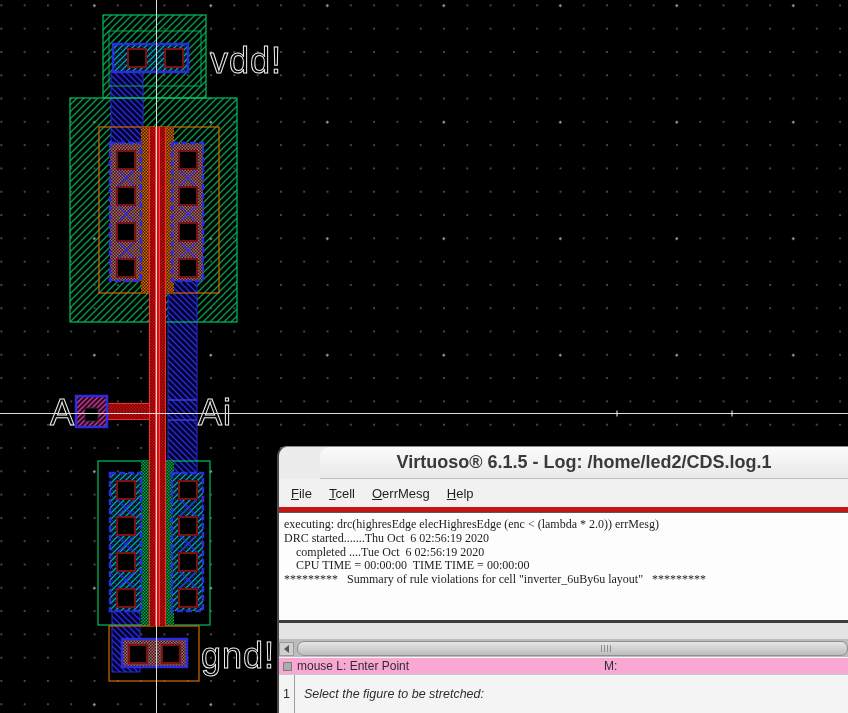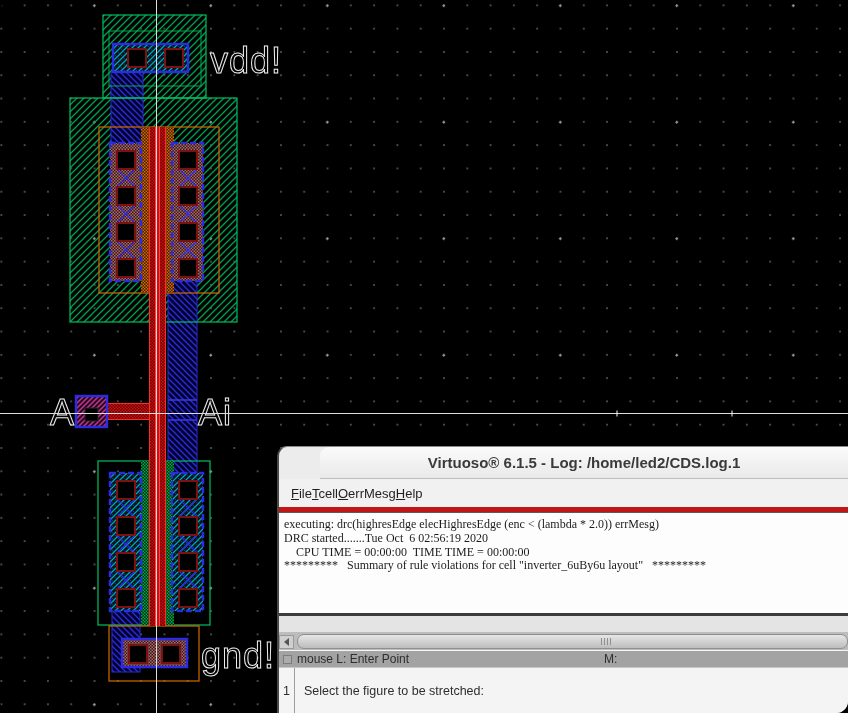--- a/index.html
+++ b/index.html
@@ -1,65 +1,65 @@
 <!DOCTYPE html>
 <html><head>
 <meta charset="utf-8">
 <style>
   html,body{margin:0;padding:0;background:#000;}
   .screen{position:relative;width:848px;height:713px;overflow:hidden;background:#000;
-          font-family:"Liberation Sans",sans-serif;border-radius:12px;}
+          font-family:"Liberation Sans",sans-serif;}
   
   .canvas{position:absolute;left:0;top:0;width:848px;height:713px;
     background-color:#000;
     background-image:
       radial-gradient(circle,#9a9a9a 1px,transparent 1.4px),
       radial-gradient(circle,#484848 0.8px,transparent 1.1px);
     background-size:116.5px 116.5px,23.3px 23.3px;
     background-position:36px 64px,13px 17px;}
   .canvas svg{position:absolute;left:0;top:0;}
   .lbl{font-family:"Liberation Sans",sans-serif;font-size:36px;letter-spacing:1px;
        fill:none;stroke:#ededed;stroke-width:1;}
   
   .logwin{position:absolute;left:277px;top:446px;width:571px;height:267px;
     background:#ececec;border-top-left-radius:10px;border-left:2px solid #4a4a4a;
     border-top:1px solid #8a8a8a;box-sizing:border-box;display:flex;flex-direction:column;}
   .titlebar{height:31px;flex:0 0 31px;background:linear-gradient(#fbfbfb,#e9e9e9);
     border-top-left-radius:9px;border-bottom:1px solid #bdbdbd;display:flex;align-items:center;
-    justify-content:center;font-size:15px;font-weight:bold;color:#3a3a3a;margin-left:41px;}
+    justify-content:center;font-size:18px;font-weight:bold;color:#3a3a3a;margin-left:41px;}
   .menubar{height:28px;flex:0 0 28px;background:#f1f1f1;display:flex;align-items:center;
-    padding-left:12px;font-size:13px;color:#1f1f1f;}
+    gap:17px;padding-left:12px;font-size:13px;color:#1f1f1f;}
   .menu-item{cursor:default;}
   .mn{text-decoration:underline;}
   .redline{height:5px;flex:0 0 5px;background:#c21616;border-bottom:1px solid #5a5a5a;}
   .logarea{flex:1 1 auto;background:#fdfdfd;overflow:hidden;
     font-family:Liberation Serif, serif;font-size:12px;
     line-height:13.8px;color:#1c1c1c;padding:5px 0 15px 5px;}
   .logline{white-space:pre;}
   .darksep{height:3px;flex:0 0 3px;background:#3c3c3c;}
   .gap1{height:16px;flex:0 0 16px;background:#e4e4e4;border-bottom:1px solid #bdbdbd;}
   .scrollrow{height:17px;flex:0 0 17px;background:#bcbcbc;display:flex;align-items:center;}
   .scrollbtn{width:15px;height:14px;background:#cfcfcf;border:1px solid #9a9a9a;
     box-sizing:border-box;display:flex;align-items:center;justify-content:center;}
   .arrow-left{width:0;height:0;border-top:4px solid transparent;border-bottom:4px solid transparent;
     border-right:5px solid #555;}
   .scrollthumb{flex:1;height:13px;background:linear-gradient(#e6e6e6,#bdbdbd);
     border:1px solid #8f8f8f;border-radius:7px;position:relative;margin-left:3px;}
   .grip{position:absolute;left:303px;top:3px;width:11px;height:7px;
     background:repeating-linear-gradient(90deg,#8f8f8f 0 1px,transparent 1px 3px);}
-  .statusbar{height:16px;flex:0 0 16px;background:#a3a3a3;border-top:1px solid #f5f5f5;
+  .statusbar{height:16px;flex:0 0 16px;background:#f9a8d4;border-top:1px solid #f5f5f5;
     display:flex;align-items:center;font-size:12px;color:#2e2e2e;position:relative;
     padding-left:4px;gap:5px;}
   .status-icon{width:7px;height:7px;background:#ababab;border:1px solid #7c7c7c;display:inline-block;}
   .mhint{position:absolute;left:325px;}
   .promptbar{flex:1 0 20px;background:#f4f4f4;border-top:1px solid #c9c9c9;display:flex;
     align-items:stretch;font-size:12.5px;color:#2e2e2e;}
   .pnum{width:15px;display:flex;align-items:center;justify-content:center;
     border-right:1px solid #9e9e9e;}
-  .ptext{display:flex;align-items:center;padding-left:9px;}
+  .ptext{display:flex;align-items:center;padding-left:9px;font-style:italic;}
 </style>
 </head>
 <body>
 
 <div class="screen">
 
   <div class="canvas">
     <svg width="848" height="713" viewBox="0 0 848 713">
       <defs>
         <pattern id="gh" width="7" height="7" patternUnits="userSpaceOnUse">
@@ -192,21 +192,22 @@
     </div>
     <div class="menubar">
       <span class="menu-item"><span class="mn">F</span><span>ile</span></span>
       <span class="menu-item"><span class="mn">T</span><span>cell</span></span>
       <span class="menu-item"><span class="mn">O</span><span>errMesg</span></span>
       <span class="menu-item"><span class="mn">H</span><span>elp</span></span>
     </div>
     <div class="redline"></div>
     <div class="logarea">
       <div class="logline">executing: drc(highresEdge elecHighresEdge (enc &lt; (lambda * 2.0)) errMesg)</div>
-      <div class="logline">DRC started.......Tue Oct  6 02:56:19 2020</div>
+      <div class="logline">DRC started.......Thu Oct  6 02:56:19 2020</div>
+      <div class="logline">    completed ....Tue Oct  6 02:56:19 2020</div>
       <div class="logline">    CPU TIME = 00:00:00  TIME TIME = 00:00:00</div>
       <div class="logline">*********   Summary of rule violations for cell "inverter_6uBy6u layout"   *********</div>
     </div>
     <div class="darksep"></div>
     <div class="gap1"></div>
     <div class="scrollrow">
       <div class="scrollbtn">
         <span class="arrow-left"></span>
       </div>
       <div class="scrollthumb">

